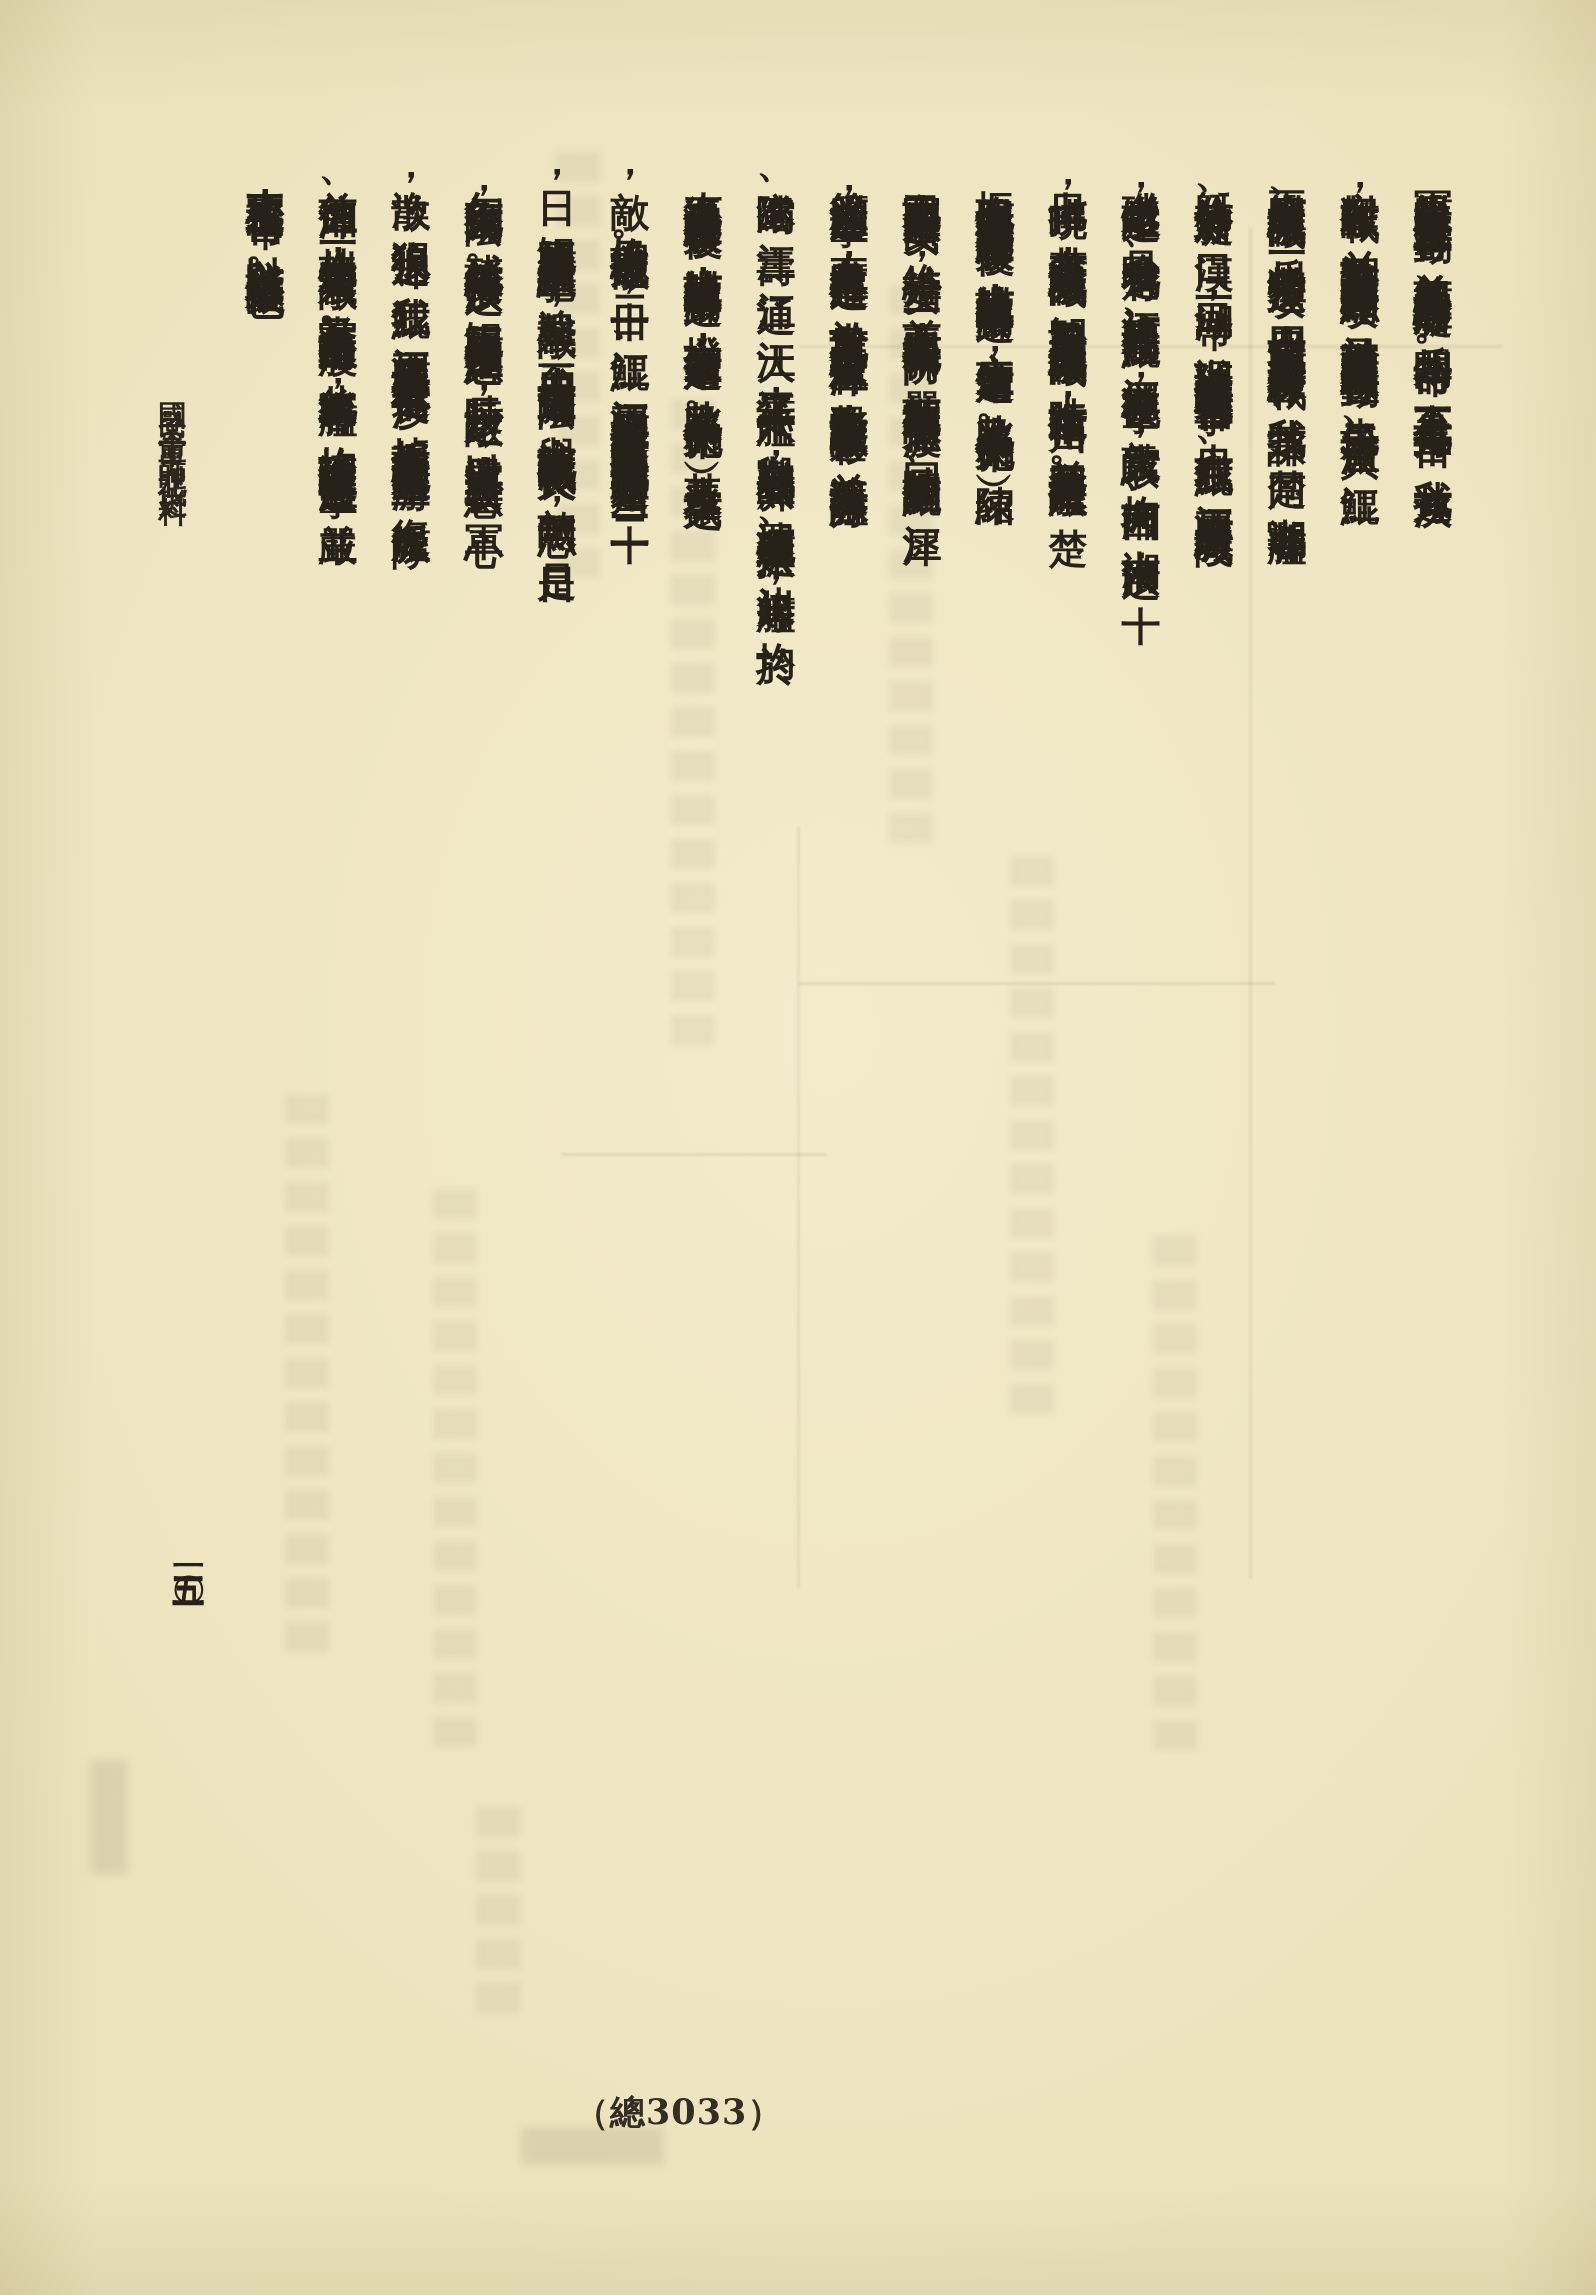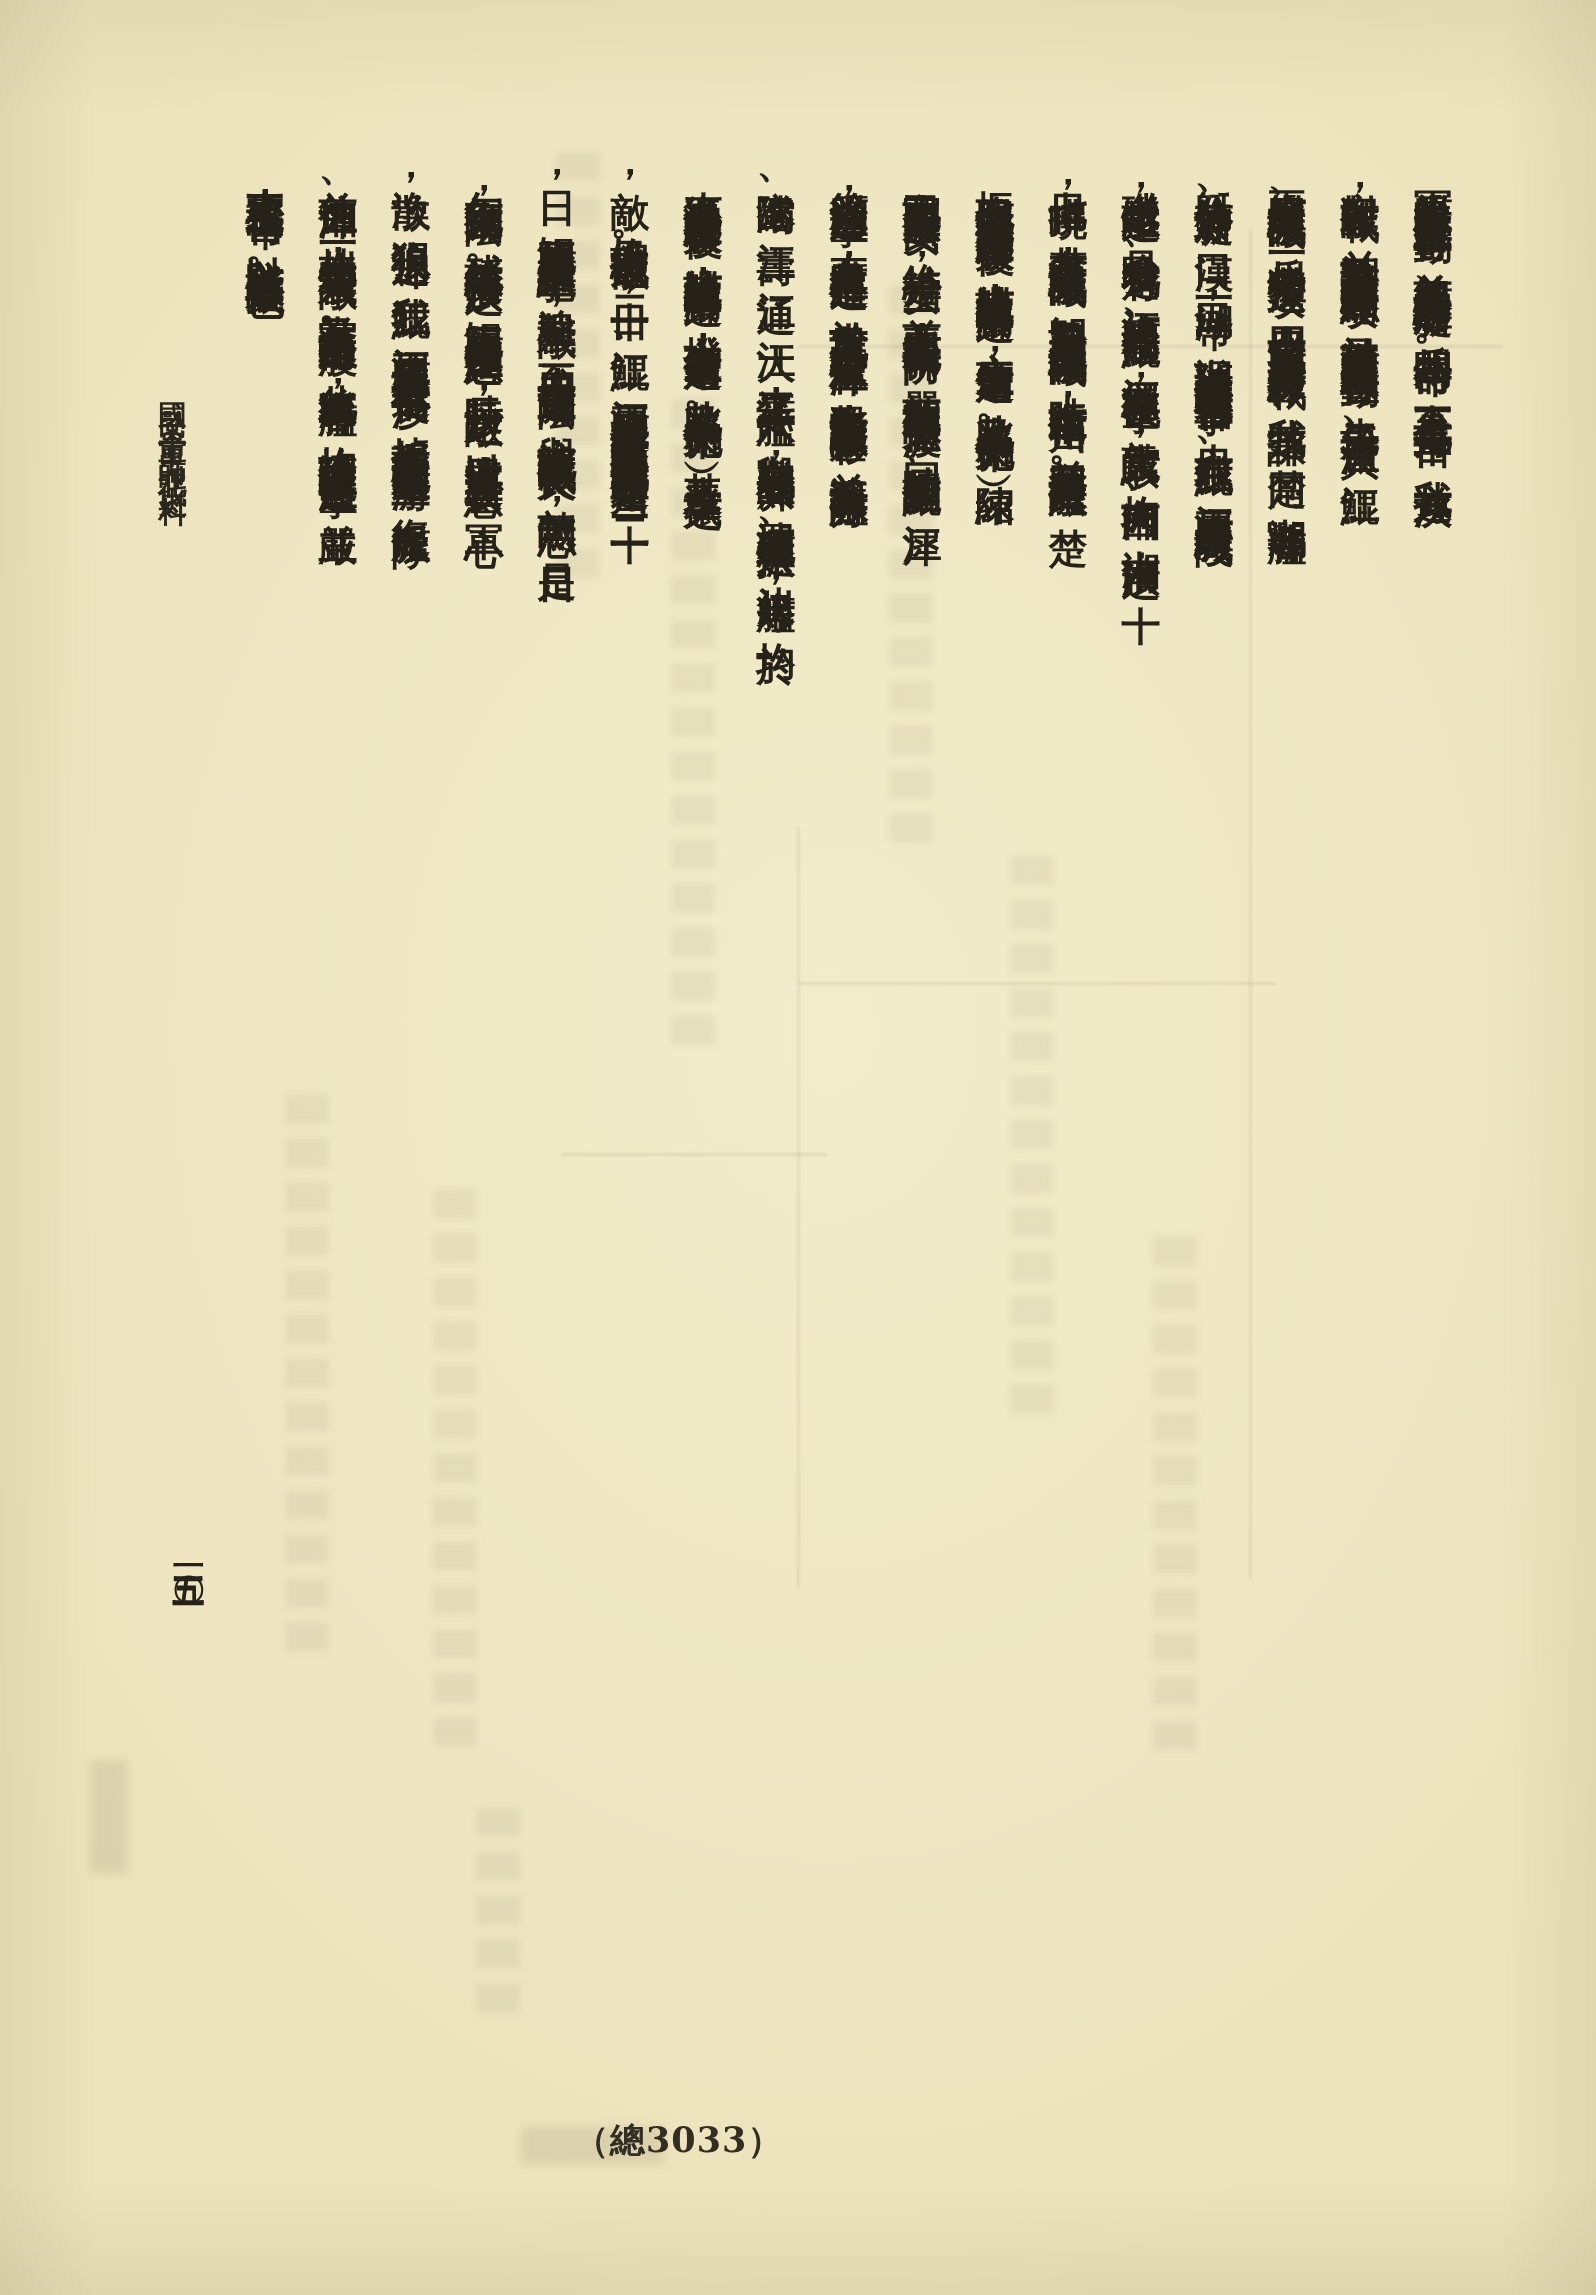--- a/index.html
+++ b/index.html
@@ -60,21 +60,20 @@
     font-weight: bold;
   }
   .stamp {
     position: absolute;
     left: 574px;
     top: 2089px;
     font-size: 35px;
     letter-spacing: 1px;
     color: #332e24;
     font-weight: bold;
-    margin-top: 28px;
   }
   
   .ghost {
     position: absolute;
     width: 44px;
     background: repeating-linear-gradient(
       to bottom,
       rgba(110,102,72,0.16) 0px, rgba(110,102,72,0.16) 30px,
       rgba(0,0,0,0) 30px, rgba(0,0,0,0) 44px);
     filter: blur(3.8px);

